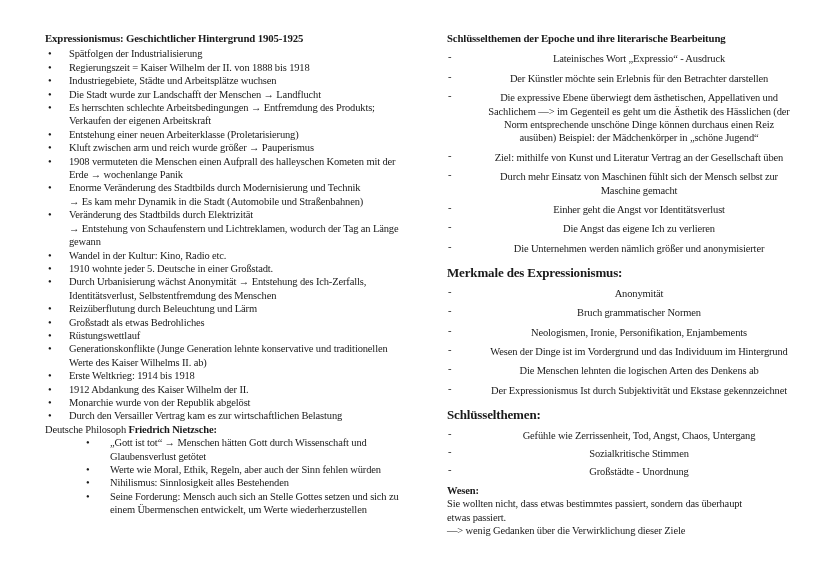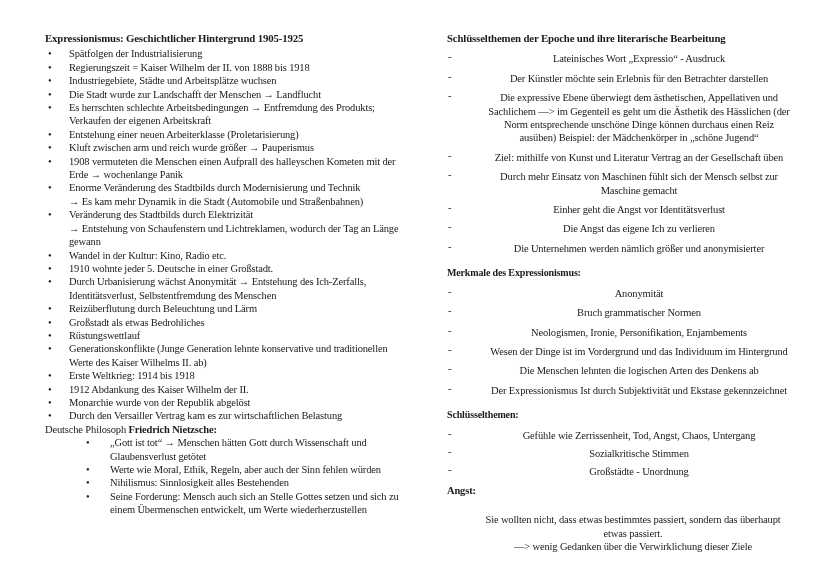--- a/index.html
+++ b/index.html
@@ -23,21 +23,21 @@
   .col-right { width: 372px; flex: none; }
 
   h1 {
     font-size: 10.8px;
     line-height: 13.4px;
     font-weight: bold;
     margin: 0 0 2px 0;
   }
   .col-right h1 { margin-bottom: 7px; }
   h2 {
-    font-size: 10px;
+    font-size: 13px;
     line-height: 13.4px;
     font-weight: bold;
     margin: 11px 0 7px 0;
   }
 
   ul { list-style: none; margin: 0; padding: 0; }
   li { display: flex; align-items: flex-start; }
 
   
   .bullets > li { margin: 0; }
@@ -50,21 +50,21 @@
   .nietzsche-intro { margin: 0; }
   .nietzsche-intro b { font-weight: bold; }
 
   
   .dashes > li { margin: 0 0 6px 0; }
   .dashes .marker { flex: none; width: 12px; padding-left: 1px; box-sizing: border-box; position: relative; top: -2px; }
   .dashes .text   { flex: 1; white-space: pre-line; text-align: center; }
   .dashes.tight > li { margin-bottom: 5px; }
 
   .ziele-heading { margin: 2px 0 0 0; font-weight: bold; }
-  .ziele-body { margin: 16px; white-space: pre-line; text-align: center; }
+  .ziele-body { margin: 0; white-space: pre-line; }
 </style>
 </head>
 <body>
 
 <div class="page">
 
   <div class="col-left">
     <h1>Expressionismus: Geschichtlicher Hintergrund 1905-1925</h1>
 
     <ul class="bullets">
@@ -308,19 +308,19 @@
           <span class="marker">-</span>
           <span class="text">Sozialkritische Stimmen</span>
         </li>
 
         <li>
           <span class="marker">-</span>
           <span class="text">Großstädte - Unordnung</span>
         </li>
       </ul>
 
-    <p class="ziele-heading">Angst:</p>
+    <p class="ziele-heading">Wesen:</p>
     <p class="ziele-body">Sie wollten nicht, dass etwas bestimmtes passiert, sondern das überhaupt
 etwas passiert.
 —&gt; wenig Gedanken über die Verwirklichung dieser Ziele</p>
   </div>
 
 </div>
 
 </body></html>

